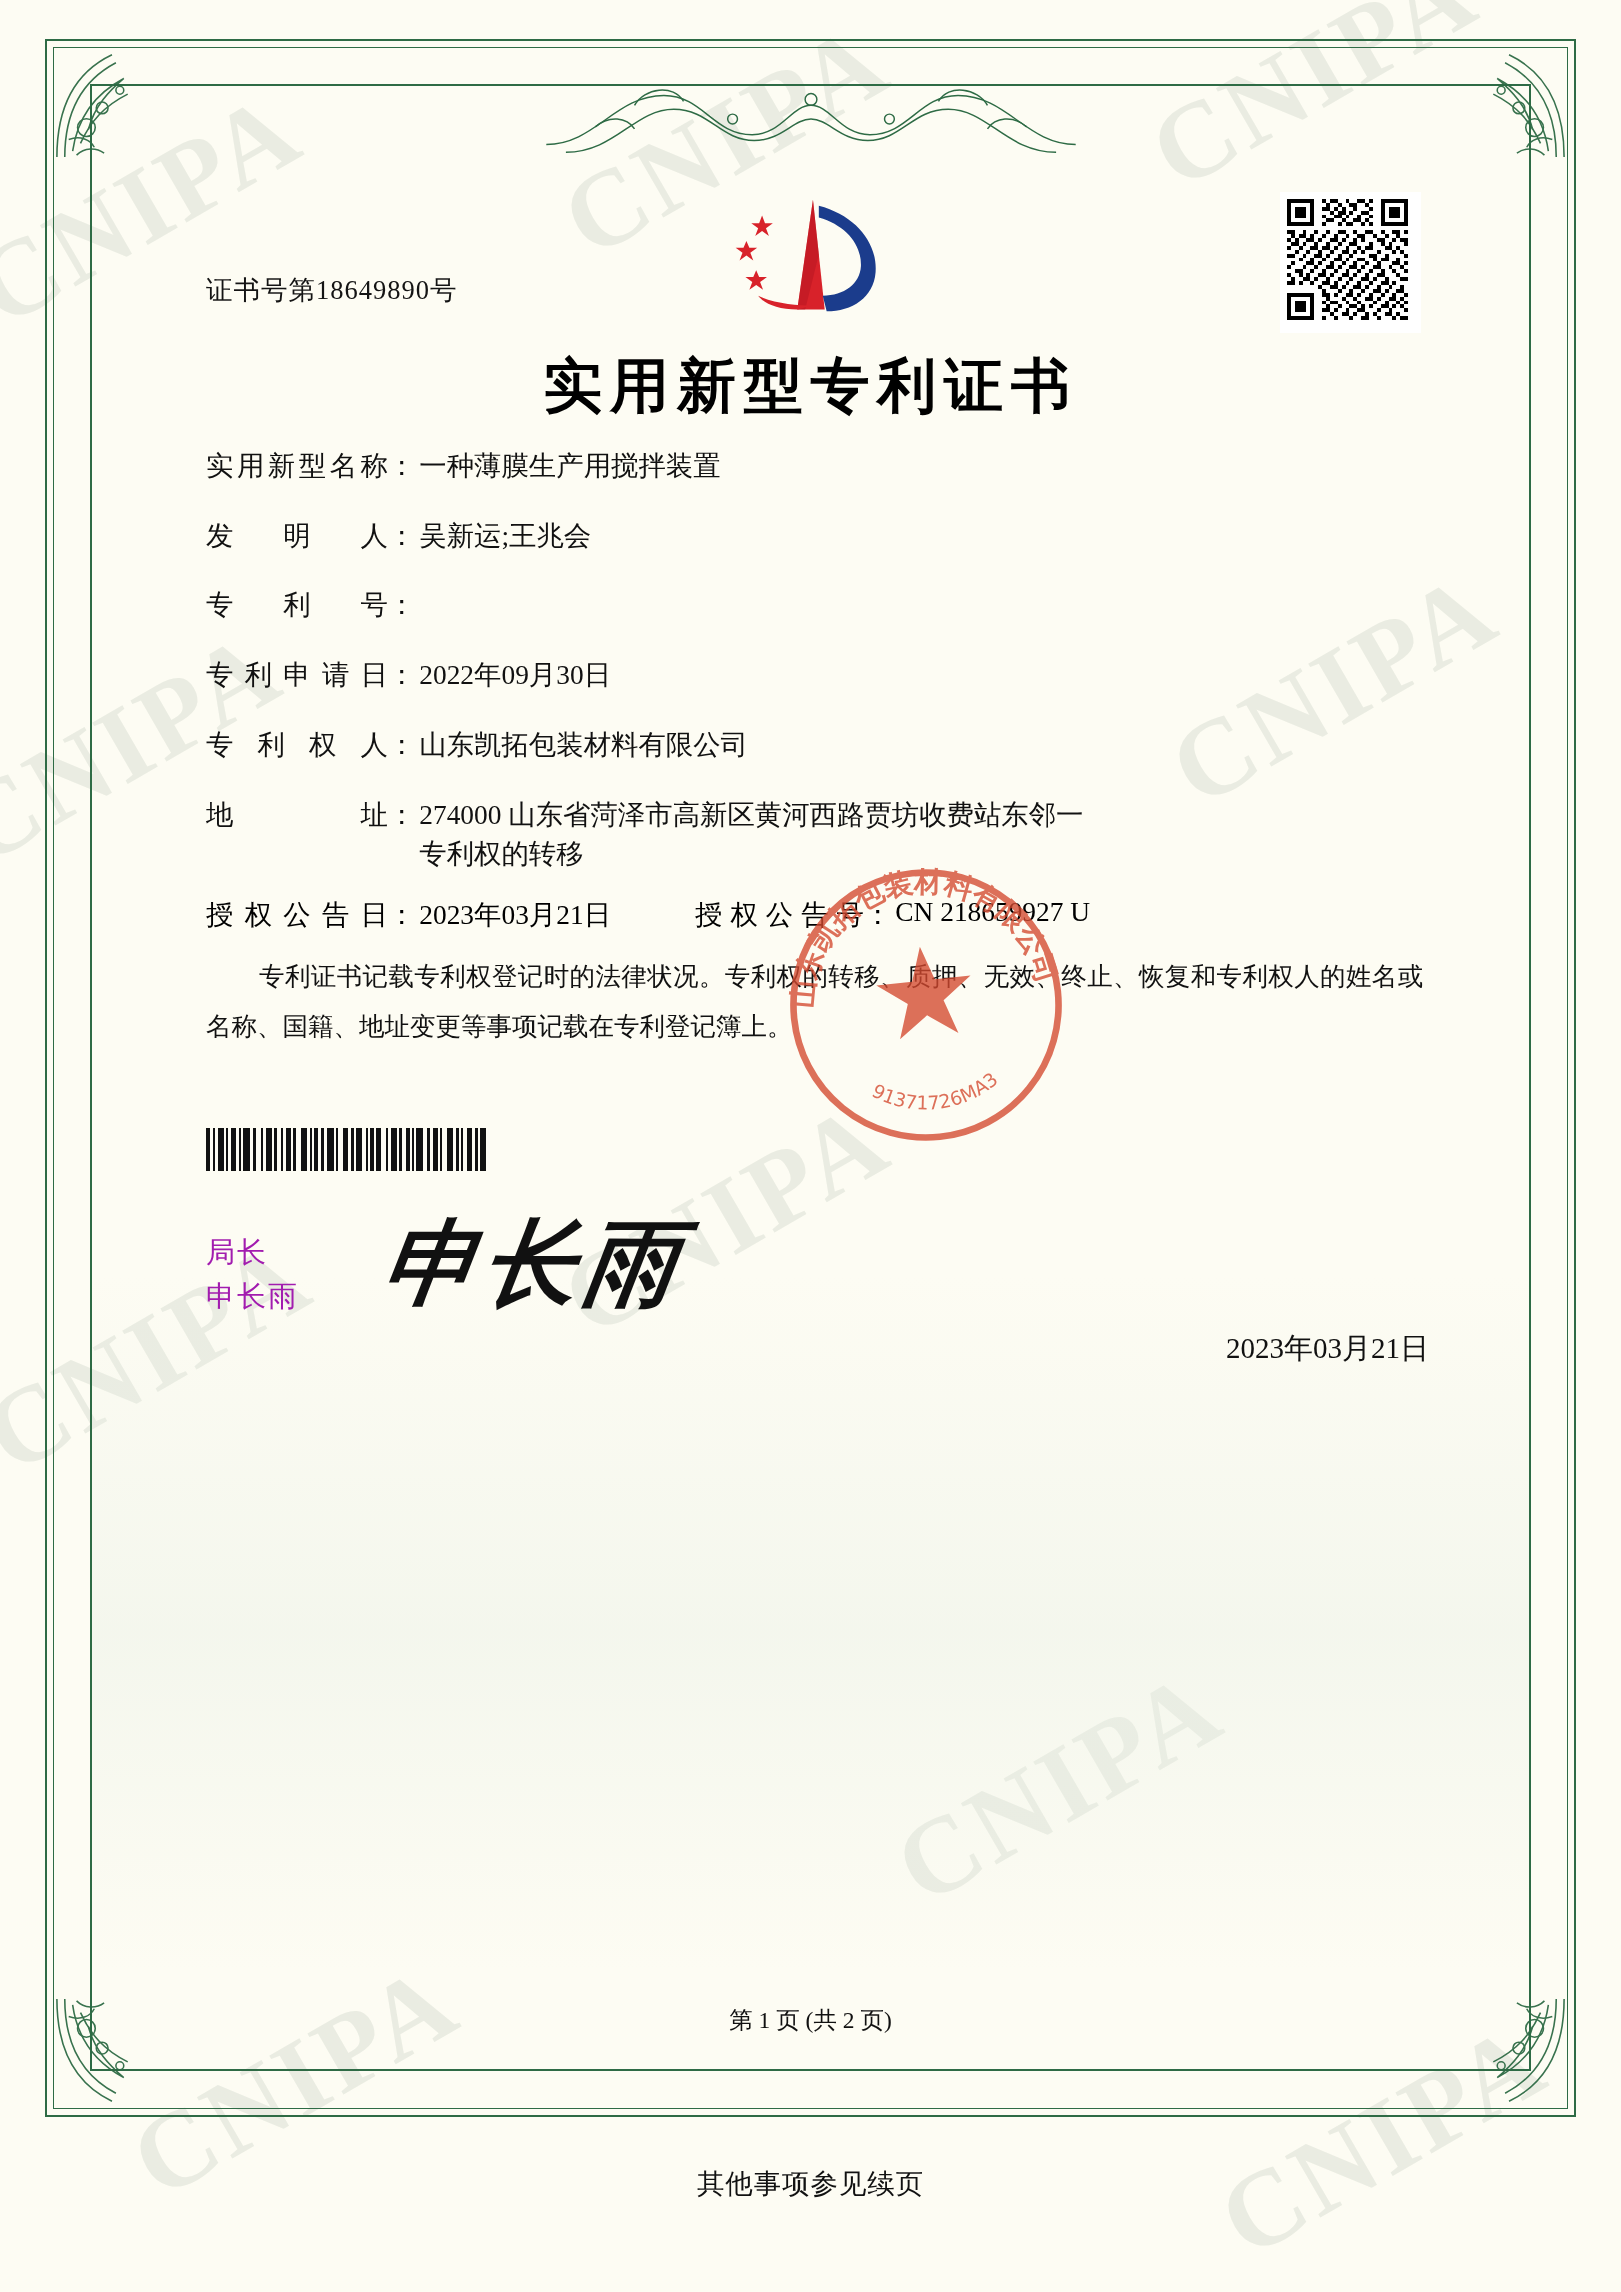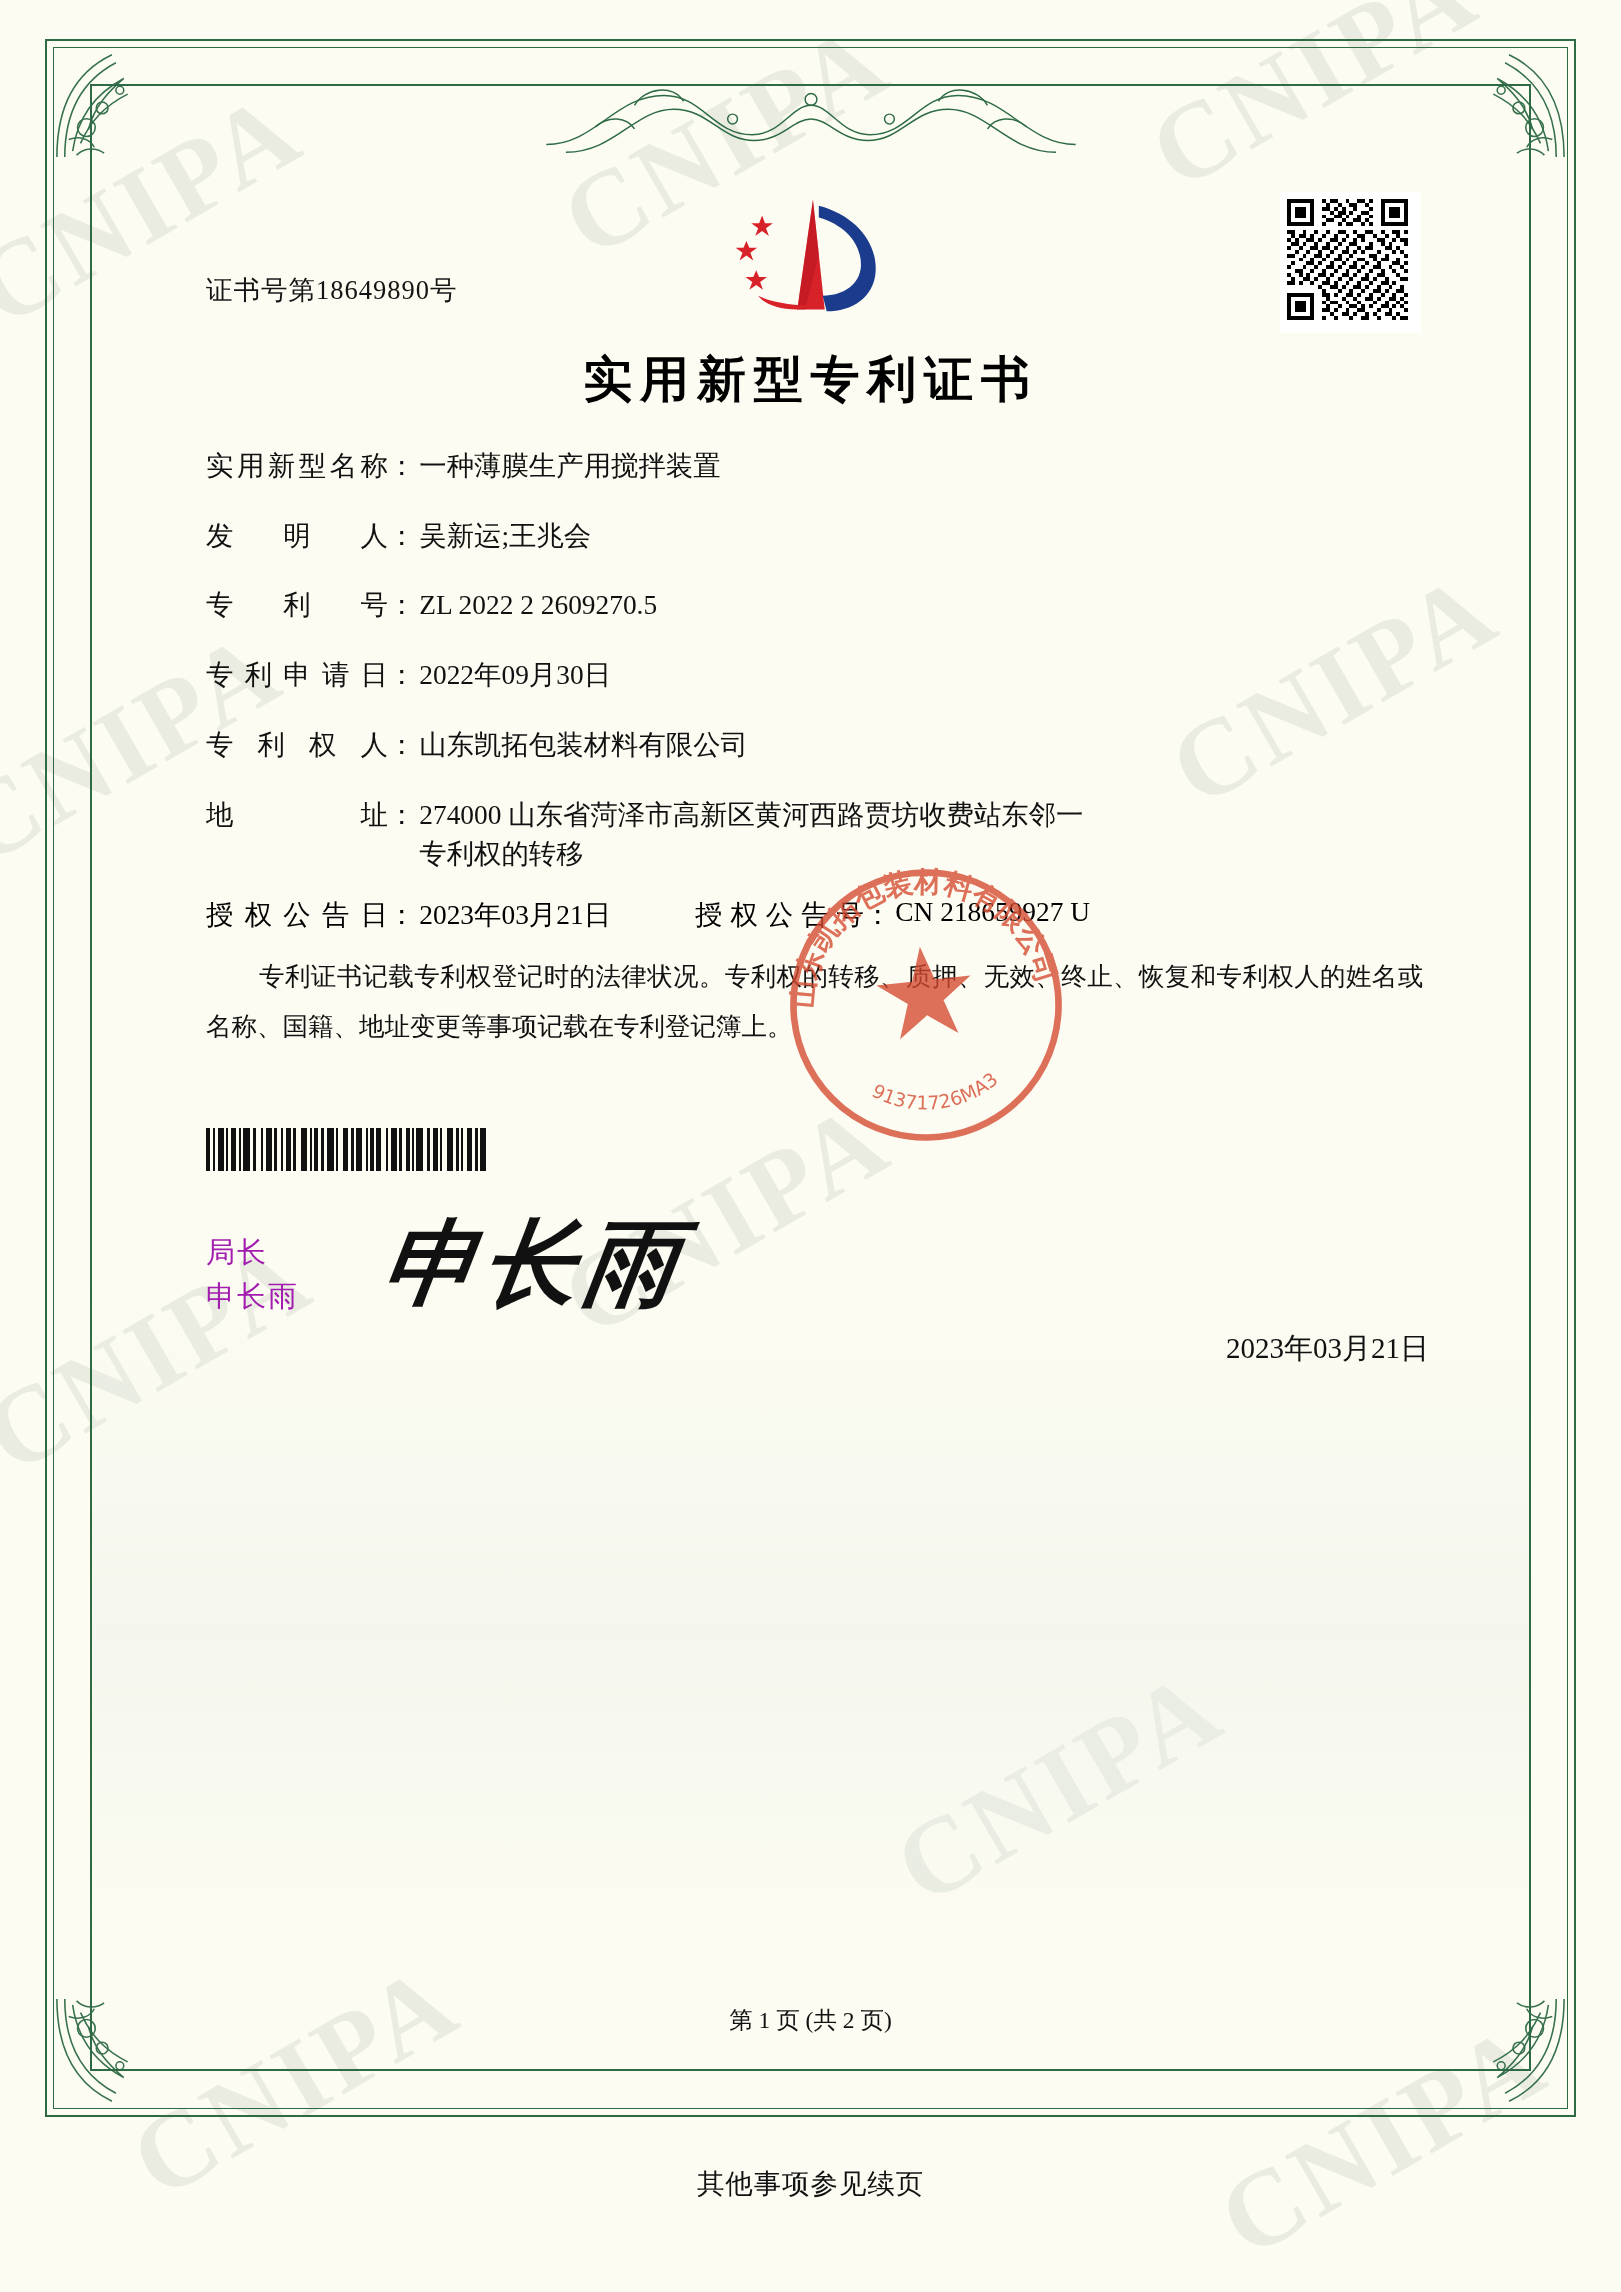--- a/index.html
+++ b/index.html
@@ -117,21 +117,21 @@
     width: 216px;
     height: 137px;
   }
 
   .title {
     position: absolute;
     left: 0;
     right: 0;
     top: 263px;
     text-align: center;
-    font-size: 49px;
+    font-size: 59px;
     font-weight: 700;
     letter-spacing: 7.8px;
     color: #000;
     font-family: "DejaVu Serif", "Liberation Serif", serif;
   }
 
   .fields {
     position: absolute;
     left: 116px;
     right: 98px;
@@ -653,21 +653,20 @@
         <div class="fvalue">吴新运;王兆会</div>
       </div>
 
       <div class="frow">
         <div class="flabel">
           <span>专</span>
             <span>利</span>
             <span>号</span>
         </div>
         <div class="fcolon">：</div>
-        <div class="fvalue">ZL 2022 2 2609270.5</div>
       </div>
 
       <div class="frow">
         <div class="flabel">
           <span>专</span>
             <span>利</span>
             <span>申</span>
             <span>请</span>
             <span>日</span>
         </div>

